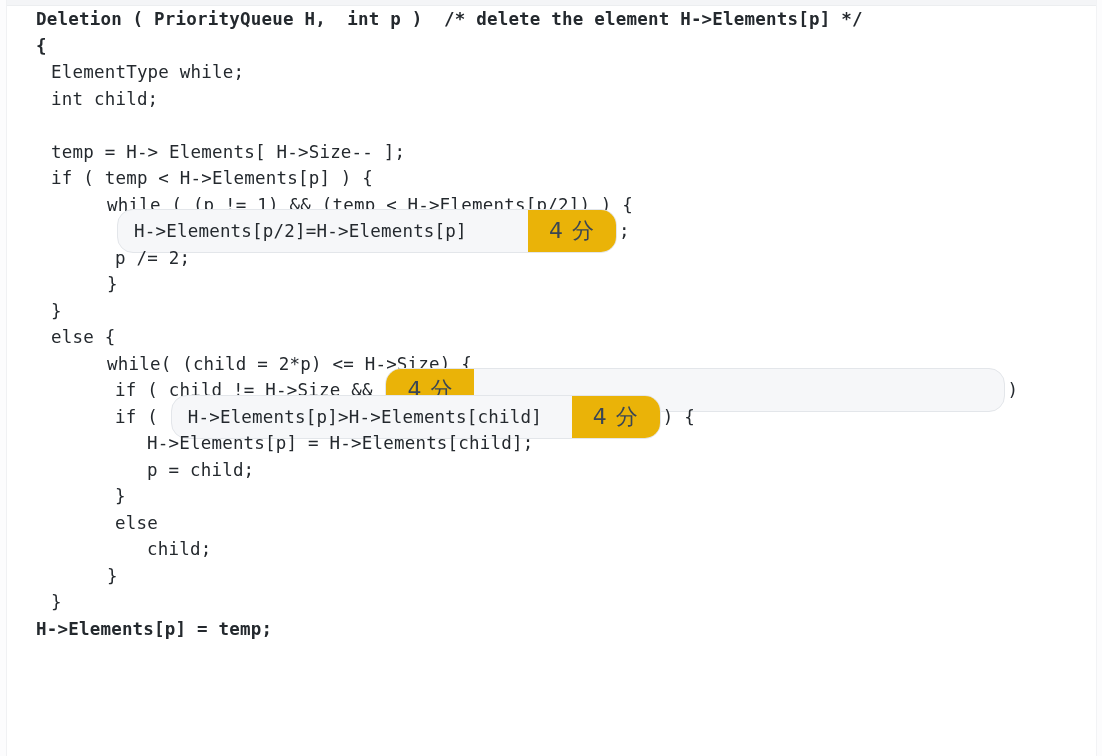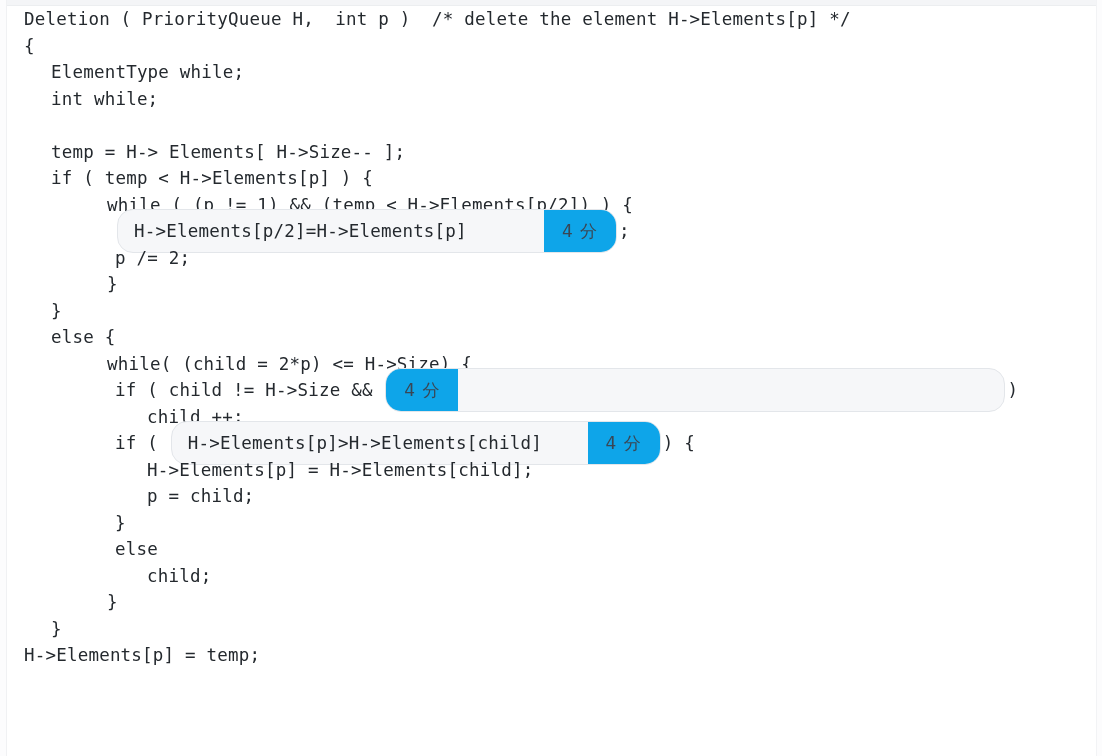--- a/index.html
+++ b/index.html
@@ -85,49 +85,49 @@
     font-size: 17.5px;
     font-family: "DejaVu Sans Mono", "Liberation Mono", monospace;
     color: #24292e;
     white-space: pre;
     letter-spacing: 0.2px;
   }
   .blank-score {
     display: flex;
     align-items: center;
     justify-content: center;
-    background: #0ea5e9;
+    background: #eab308;
     color: #3a4654;
-    font-size: 17px;
+    font-size: 22px;
     font-family: "DejaVu Sans", "Liberation Sans", sans-serif;
     white-space: pre;
-    padding: 0 14px;
+    padding: 0 21px;
     min-width: 44px;
     letter-spacing: 1px;
   }
 
   .ind1 { padding-left: 43px; }
   .ind2 { padding-left: 99px; }
   .ind3 { padding-left: 107px; }
   .ind4 { padding-left: 139px; }
-  .ind0 { padding-left: 16px; }
+  .ind0 { padding-left: 28px; font-weight: bold; }
 </style>
 </head>
 <body>
 
 <div class="top-band"></div>
 <div class="gutter-left"></div>
 <div class="gutter-right"></div>
 
 <div class="code-area">
 
   <div class="code-line ind0"><span class="tok">Deletion ( PriorityQueue H,  int p )  /* delete the element H-&gt;Elements[p] */</span></div>
   <div class="code-line ind0"><span class="tok">{</span></div>
   <div class="code-line ind1"><span class="tok">ElementType while;</span></div>
-  <div class="code-line ind1"><span class="tok">int while;</span></div>
+  <div class="code-line ind1"><span class="tok">int child;</span></div>
   <div class="code-line blank ind0"><span class="tok"></span></div>
   <div class="code-line ind1"><span class="tok">temp = H-&gt; Elements[ H-&gt;Size-- ];</span></div>
   <div class="code-line ind1"><span class="tok">if ( temp &lt; H-&gt;Elements[p] ) {</span></div>
   <div class="code-line ind2"><span class="tok">while ( (p != 1) &amp;&amp; (temp &lt; H-&gt;Elements[p/2]) ) {</span></div>
 
   <div class="code-line ind3">
     <span class="blank-field" style="width:500px">
       <span class="blank-answer" style="flex:1" title="H-&gt;Elements[p/2]=H-&gt;Elements[p]">H-&gt;Elements[p/2]=H-&gt;Elements[p]</span>
       <span class="blank-score">4 分</span>
     </span>
@@ -141,21 +141,20 @@
   <div class="code-line ind2"><span class="tok">while( (child = 2*p) &lt;= H-&gt;Size) {</span></div>
 
   <div class="code-line ind3">
     <span class="tok">if ( child != H-&gt;Size &amp;&amp; </span>
     <span class="blank-field" style="width:620px">
       <span class="blank-score">4 分</span>
     </span>
     <span class="tok">)</span>
   </div>
 
-  <div class="code-line ind4"><span class="tok">child ++;</span></div>
 
   <div class="code-line ind3">
     <span class="tok">if ( </span>
     <span class="blank-field" style="width:490px">
       <span class="blank-answer" style="flex:1" title="H-&gt;Elements[p]&gt;H-&gt;Elements[child]">H-&gt;Elements[p]&gt;H-&gt;Elements[child]</span>
       <span class="blank-score">4 分</span>
     </span>
     <span class="tok">) {</span>
   </div>
 

